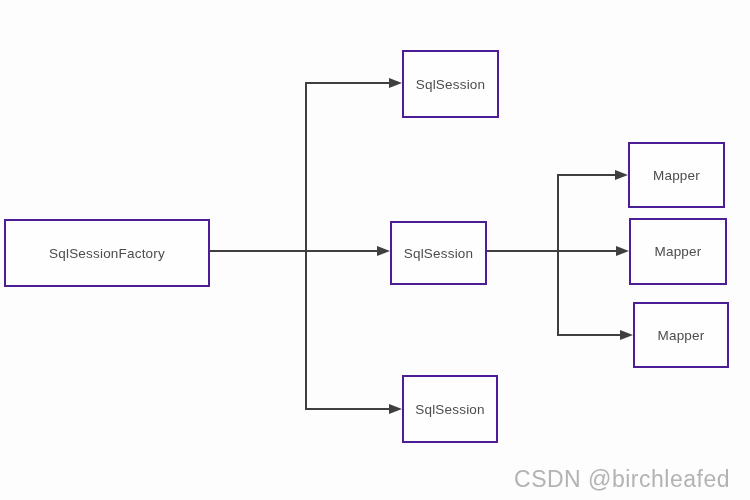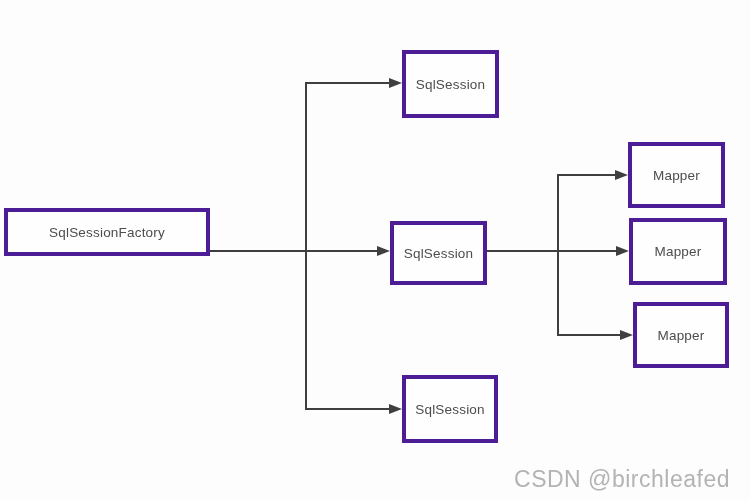--- a/index.html
+++ b/index.html
@@ -8,29 +8,29 @@
     position: relative;
     background: #fdfdfd;
     font-family: "Liberation Sans", sans-serif;
     overflow: hidden;
   }
   .canvas { position: absolute; left: 0; top: 0; width: 750px; height: 500px; }
 
   .node {
     position: absolute;
     box-sizing: border-box;
-    border: 4px solid #4c1d95;
+    border: 2px solid #4c1d95;
     background: #fefefe;
     display: flex; align-items: center; justify-content: center;
     color: #4d4d4d;
     font-size: 13.5px;
     letter-spacing: 0.2px;
     white-space: nowrap;
   }
-  .n-factory { left: 4px;   top: 208px; width: 206px; height: 48px; }
+  .n-factory { left: 4px;   top: 219px; width: 206px; height: 68px; }
   .n-s-top   { left: 402px; top: 50px;  width: 97px;  height: 68px; }
   .n-s-mid   { left: 390px; top: 221px; width: 97px;  height: 64px; }
   .n-s-bot   { left: 402px; top: 375px; width: 96px;  height: 68px; }
   .n-m-top   { left: 628px; top: 142px; width: 97px;  height: 66px; }
   .n-m-mid   { left: 629px; top: 218px; width: 98px;  height: 67px; }
   .n-m-bot   { left: 633px; top: 302px; width: 96px;  height: 66px; }
 
   .hline { position: absolute; height: 2px; background: #3f3f3f; }
   .vline { position: absolute; width: 2px;  background: #3f3f3f; }
   .arrow {

